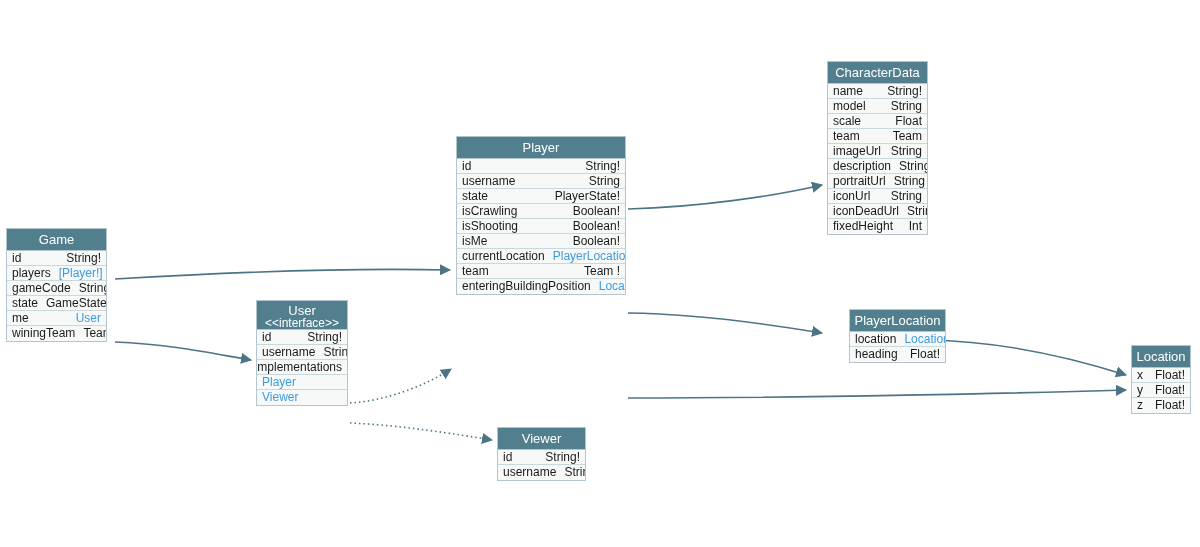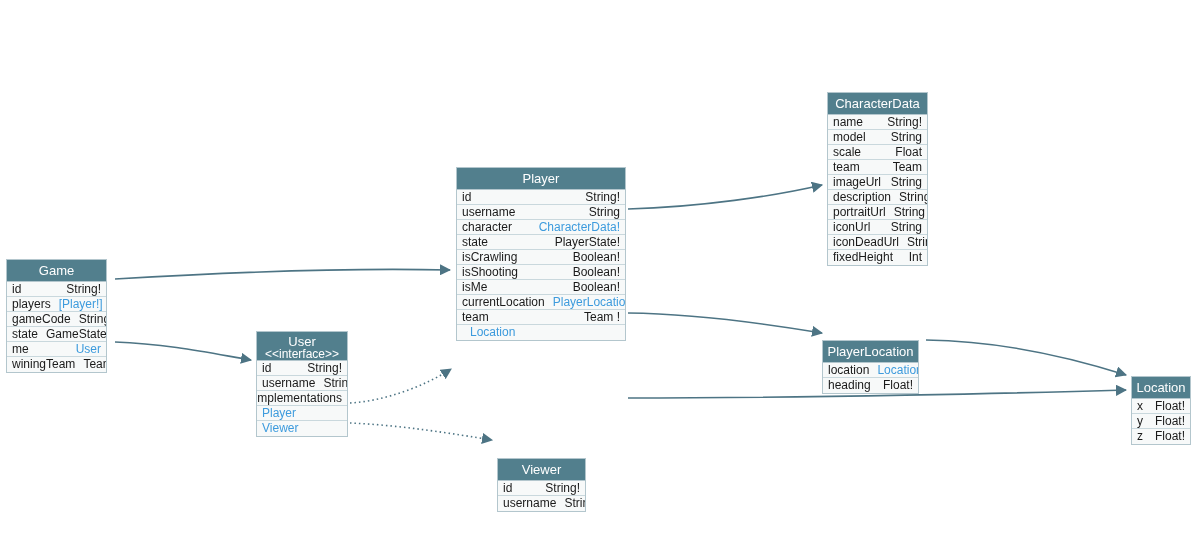--- a/index.html
+++ b/index.html
@@ -11,21 +11,20 @@
     position:relative;
   }
   #canvas{position:absolute;left:0;top:0;width:1200px;height:547px;}
   #edges{position:absolute;left:0;top:0;width:1200px;height:547px;pointer-events:none;}
 
   .entity{
     position:absolute;
     box-sizing:border-box;
     border:1px solid #b3c6cd;
     background:#7dd3fc;
-    margin-top:31px;
   }
   .entity-header{
     background:#527f8d;
     color:#ffffff;
     text-align:center;
     font-size:13px;
     line-height:21px;
     height:21px;
     border-bottom:1px solid #b3c6cd;
     white-space:nowrap;
@@ -140,24 +139,20 @@
         <div class="entity-header"><span>Player</span></div>
         <div class="row">
           <span class="fname">id</span>
           <span class="ftype">String!</span>
         </div>
         <div class="row">
           <span class="fname">username</span>
           <span class="ftype">String</span>
         </div>
         <div class="row">
-          <span class="fname">character</span>
-          <span class="ftype ref">CharacterData!</span>
-        </div>
-        <div class="row">
           <span class="fname">state</span>
           <span class="ftype">PlayerState!</span>
         </div>
         <div class="row">
           <span class="fname">isCrawling</span>
           <span class="ftype">Boolean!</span>
         </div>
         <div class="row">
           <span class="fname">isShooting</span>
           <span class="ftype">Boolean!</span>
@@ -168,20 +163,21 @@
         </div>
         <div class="row">
           <span class="fname">currentLocation</span>
           <span class="ftype ref">PlayerLocation!</span>
         </div>
         <div class="row">
           <span class="fname">team</span>
           <span class="ftype">Team !</span>
         </div>
         <div class="row">
+          <span class="fname">enteringBuildingPosition</span>
           <span class="ftype ref">Location</span>
         </div>
       </div>
       <div class="entity" style="left: 827px; top: 61px; width: 101px;">
         <div class="entity-header"><span>CharacterData</span></div>
         <div class="row">
           <span class="fname">name</span>
           <span class="ftype">String!</span>
         </div>
         <div class="row">
@@ -214,21 +210,21 @@
         </div>
         <div class="row">
           <span class="fname">iconDeadUrl</span>
           <span class="ftype">String</span>
         </div>
         <div class="row">
           <span class="fname">fixedHeight</span>
           <span class="ftype">Int</span>
         </div>
       </div>
-      <div class="entity" style="left: 822px; top: 309px; width: 97px;">
+      <div class="entity" style="left: 849px; top: 309px; width: 97px;">
         <div class="entity-header"><span>PlayerLocation</span></div>
         <div class="row">
           <span class="fname">location</span>
           <span class="ftype ref">Location!</span>
         </div>
         <div class="row">
           <span class="fname">heading</span>
           <span class="ftype">Float!</span>
         </div>
       </div>

